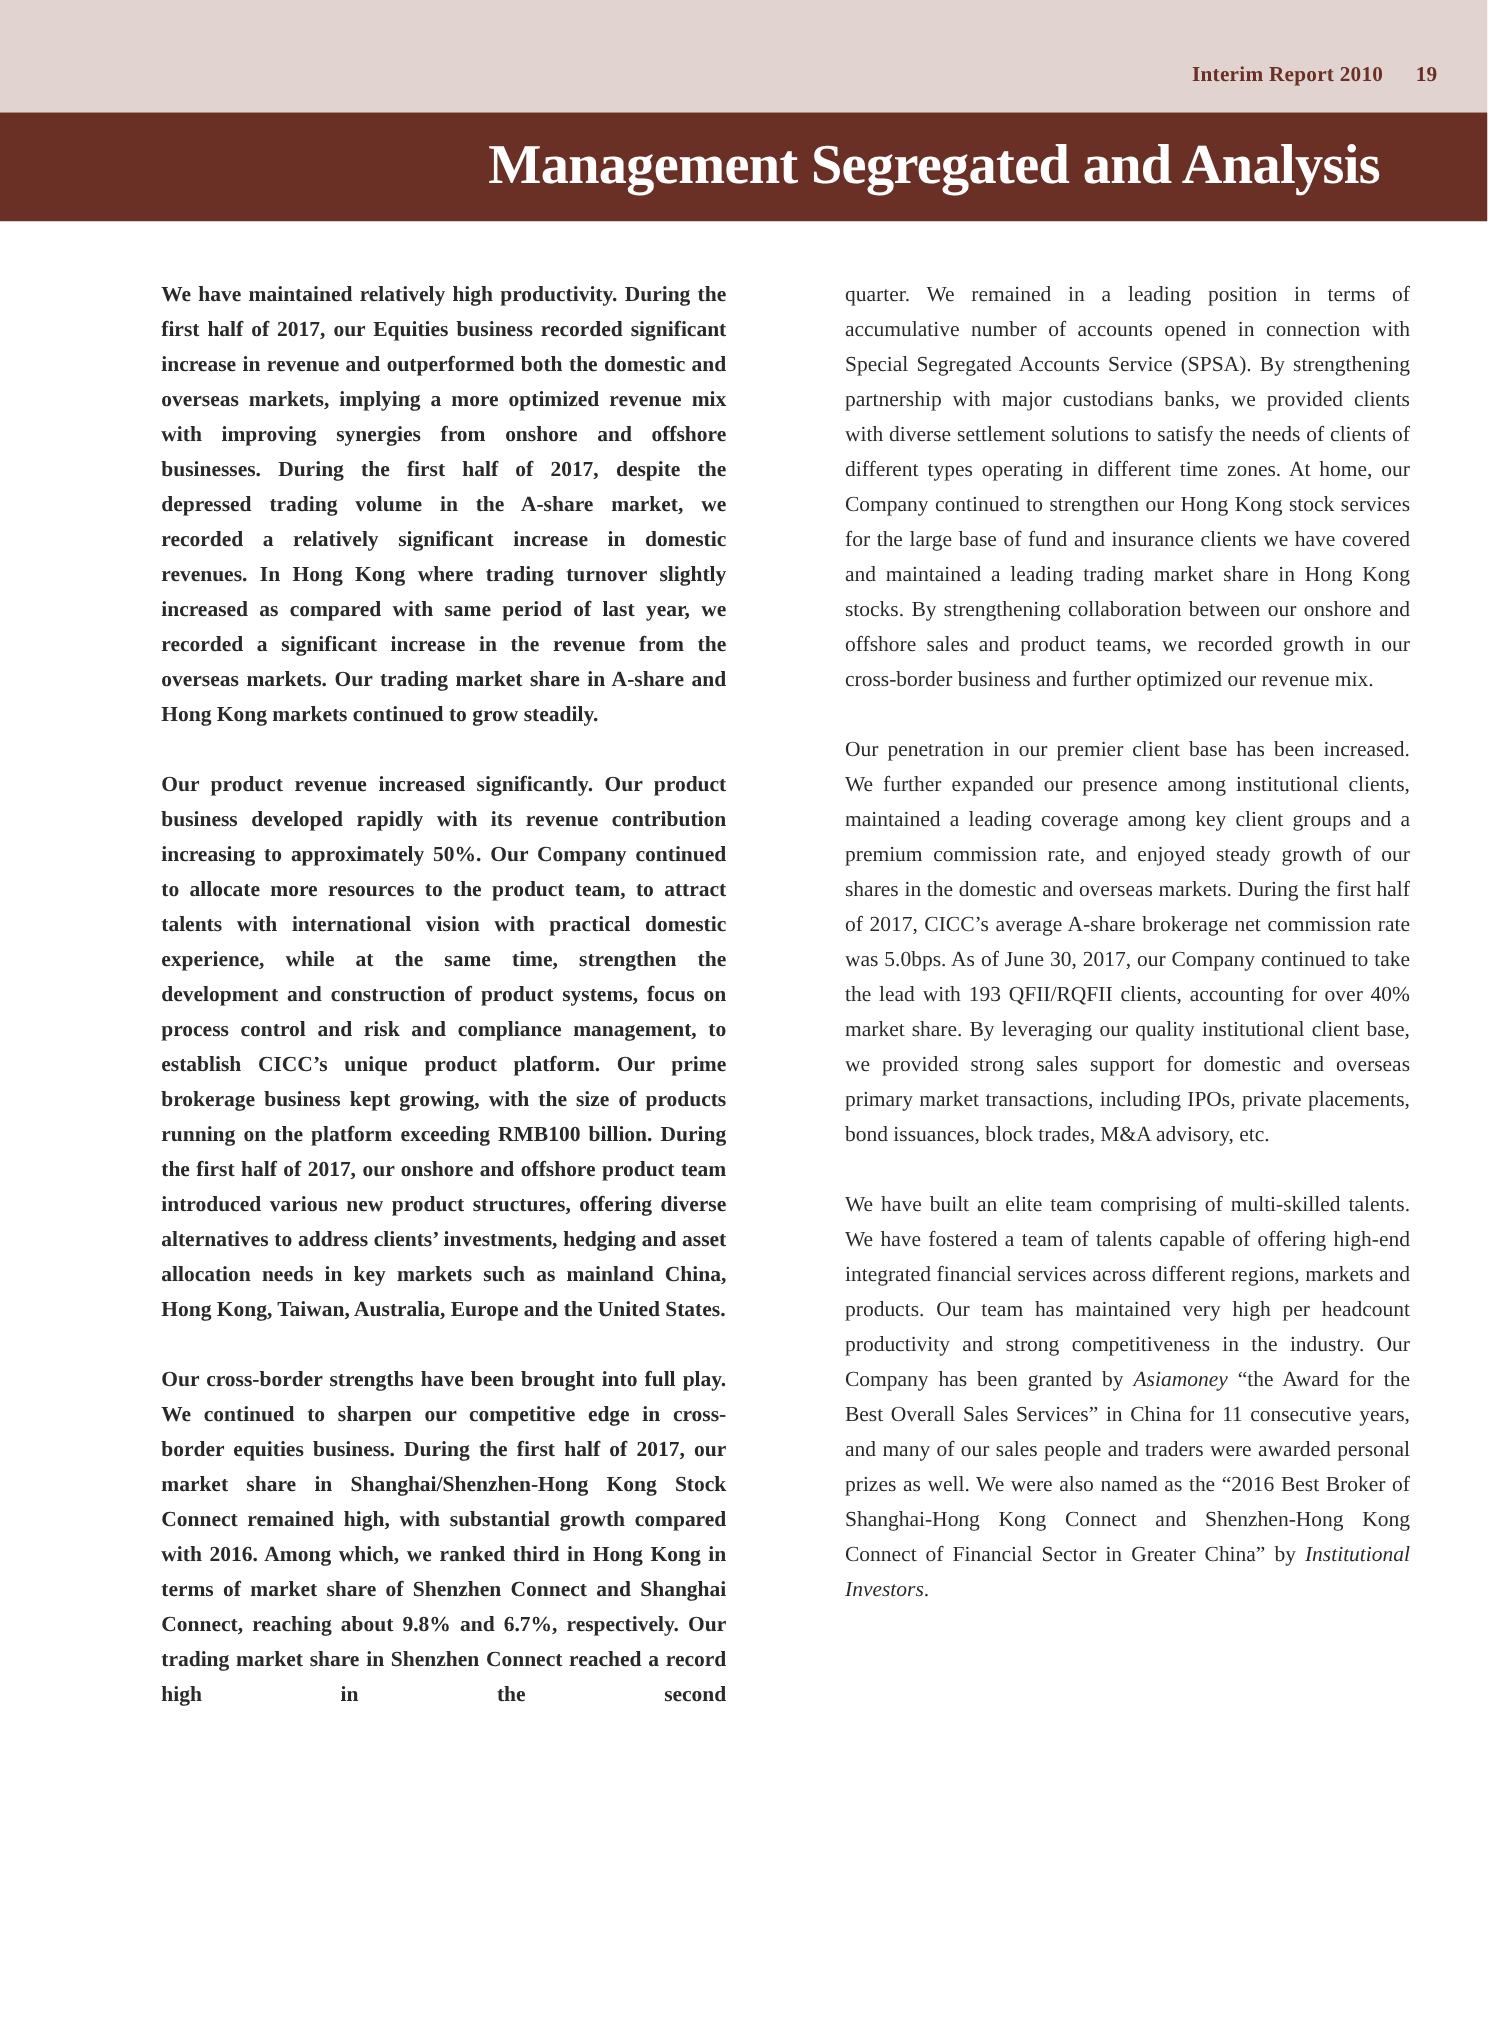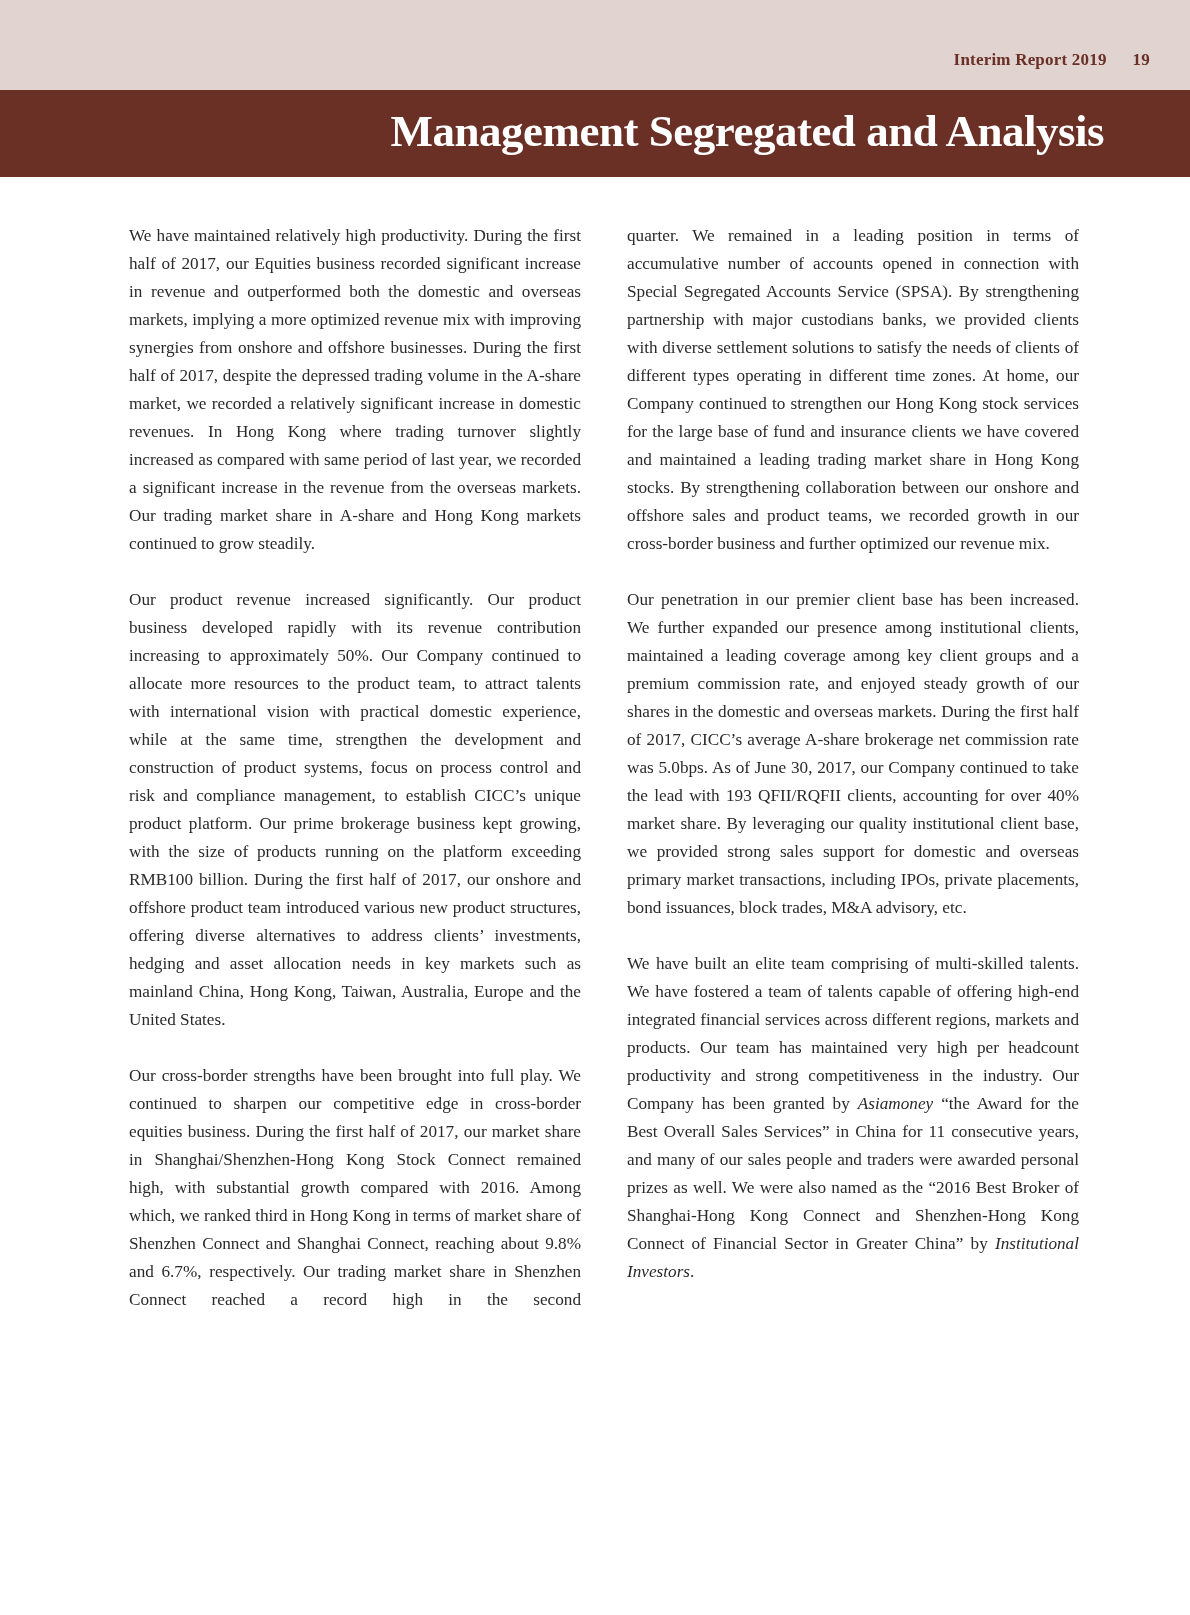--- a/index.html
+++ b/index.html
@@ -21,35 +21,35 @@
   }
   .page-title {
     position: absolute; right: 86px; top: 105px;
     font-size: 45px; font-weight: bold; color: #ffffff; letter-spacing: -0.5px;
     white-space: nowrap;
   }
   .column {
     position: absolute; top: 222px; width: 452px;
     font-size: 17.2px; line-height: 28px; color: #2a2a2a;
   }
-  .col-left { left: 129px; }
-  .col-right { left: 627px; }
+  .col-left { left: 129px; font-weight: bold; }
+  .col-right { left: 676px; }
   .column p {
     text-align: justify; margin-bottom: 28px;
     hyphens: none;
   }
   .column p.no-last { text-align-last: justify; }
   em { font-style: italic; }
 </style>
 </head>
 <body>
 
 <div class="top-band"></div>
 <div class="running-head">
-  <span class="report">Interim Report 2019</span><span>19</span>
+  <span class="report">Interim Report 2010</span><span>19</span>
 </div>
 
 <div class="title-band"></div>
 <h1 class="page-title">Management Segregated and Analysis</h1>
 
 <div class="column col-left">
   <p>We have maintained relatively high productivity. During the first half of 2017, our Equities business recorded significant increase in revenue and outperformed both the domestic and overseas markets, implying a more optimized revenue mix with improving synergies from onshore and offshore businesses. During the first half of 2017, despite the depressed trading volume in the A-share market, we recorded a relatively significant increase in domestic revenues. In Hong Kong where trading turnover slightly increased as compared with same period of last year, we recorded a significant increase in the revenue from the overseas markets. Our trading market share in A-share and Hong Kong markets continued to grow steadily.</p>
   <p>Our product revenue increased significantly. Our product business developed rapidly with its revenue contribution increasing to approximately 50%. Our Company continued to allocate more resources to the product team, to attract talents with international vision with practical domestic experience, while at the same time, strengthen the development and construction of product systems, focus on process control and risk and compliance management, to establish CICC’s unique product platform. Our prime brokerage business kept growing, with the size of products running on the platform exceeding RMB100 billion. During the first half of 2017, our onshore and offshore product team introduced various new product structures, offering diverse alternatives to address clients’ investments, hedging and asset allocation needs in key markets such as mainland China, Hong Kong, Taiwan, Australia, Europe and the United States.</p>
   <p class="no-last">Our cross-border strengths have been brought into full play. We continued to sharpen our competitive edge in cross-border equities business. During the first half of 2017, our market share in Shanghai/Shenzhen-Hong Kong Stock Connect remained high, with substantial growth compared with 2016. Among which, we ranked third in Hong Kong in terms of market share of Shenzhen Connect and Shanghai Connect, reaching about 9.8% and 6.7%, respectively. Our trading market share in Shenzhen Connect reached a record high in the second</p>
 </div>

